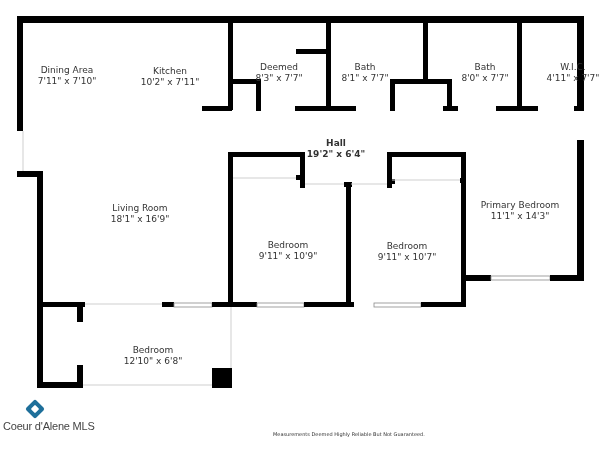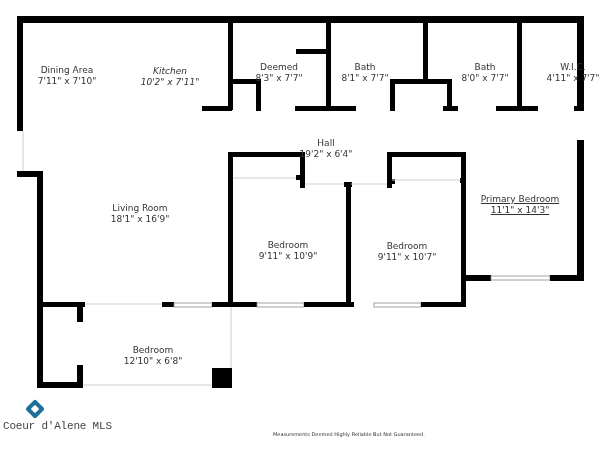--- a/index.html
+++ b/index.html
@@ -8,21 +8,21 @@
   .wall { fill: #000000; }
   .win { fill: #ffffff; stroke: #8a8a8a; stroke-width: 0.8; }
   .thin { stroke: #cfcfcf; stroke-width: 1; fill: none; }
   .room-label { position: absolute; text-align: center; color: #333333; font-size: 9px; line-height: 11px; transform: translateX(-50%); white-space: nowrap; }
   .room-label .name { display: block; }
   .room-label .dim { display: block; }
   .disclaimer { position: absolute; left: 273px; top: 431px; font-size: 5px; color: #333; white-space: nowrap; }
   .logo { position: absolute; left: 2px; top: 398px; width: 120px; height: 40px; }
   .logo-mark { position: absolute; left: 26px; top: 4px; width: 14px; height: 14px; background: #1e6f9a; transform: rotate(45deg); border-radius: 2px; }
   .logo-mark::after { content: ""; position: absolute; left: 4px; top: 4px; width: 6px; height: 6px; background: #ffffff; border-radius: 1px; }
-  .logo-text { position: absolute; left: 1px; top: 22px; font-size: 11px; color: #444; font-family: Liberation Mono, monospace; letter-spacing: -0.2px; }
+  .logo-text { position: absolute; left: 1px; top: 22px; font-size: 11px; color: #444; font-family: Liberation Sans, sans-serif; letter-spacing: -0.2px; }
 </style>
 </head>
 <body>
 
 <svg id="plan" viewBox="0 0 600 450" xmlns="http://www.w3.org/2000/svg">
 
   <rect class="wall" x="17" y="16" width="567" height="7"></rect>
 
   <rect class="wall" x="577" y="16" width="7" height="95"></rect>
   <rect class="wall" x="577" y="140" width="7" height="141"></rect>
@@ -94,57 +94,57 @@
   <rect class="win" x="491" y="276" width="59" height="4"></rect>
   <rect class="wall" x="550" y="275" width="34" height="6"></rect>
 
   <line class="thin" x1="23" y1="131" x2="23" y2="171"></line>
 </svg>
 
 <div class="room-label" style="left:67px; top:65px;">
   <span class="name">Dining Area</span>
   <span class="dim">7'11" x 7'10"</span>
 </div>
-<div class="room-label" style="left:170px; top:66px;font-style:italic;">
+<div class="room-label" style="left:170px; top:66px;">
   <span class="name">Kitchen</span>
   <span class="dim">10'2" x 7'11"</span>
 </div>
 <div class="room-label" style="left:279px; top:62px;">
   <span class="name">Deemed</span>
   <span class="dim">8'3" x 7'7"</span>
 </div>
 <div class="room-label" style="left:365px; top:62px;">
   <span class="name">Bath</span>
   <span class="dim">8'1" x 7'7"</span>
 </div>
 <div class="room-label" style="left:485px; top:62px;">
   <span class="name">Bath</span>
   <span class="dim">8'0" x 7'7"</span>
 </div>
 <div class="room-label" style="left:573px; top:62px;">
   <span class="name">W.I.C.</span>
   <span class="dim">4'11" x 7'7"</span>
 </div>
-<div class="room-label" style="left:326px; top:138px;">
+<div class="room-label" style="left:336px; top:138px;font-weight:bold;">
   <span class="name">Hall</span>
   <span class="dim">19'2" x 6'4"</span>
 </div>
 <div class="room-label" style="left:132px; top:203px;margin-left:8px;">
   <span class="name">Living Room</span>
   <span class="dim">18'1" x 16'9"</span>
 </div>
 <div class="room-label" style="left:288px; top:240px;">
   <span class="name">Bedroom</span>
   <span class="dim">9'11" x 10'9"</span>
 </div>
 <div class="room-label" style="left:407px; top:241px;">
   <span class="name">Bedroom</span>
   <span class="dim">9'11" x 10'7"</span>
 </div>
-<div class="room-label" style="left:520px; top:194px;text-decoration:underline;">
+<div class="room-label" style="left:520px; top:200px;">
   <span class="name">Primary Bedroom</span>
   <span class="dim">11'1" x 14'3"</span>
 </div>
 <div class="room-label" style="left:153px; top:345px;">
   <span class="name">Bedroom</span>
   <span class="dim">12'10" x 6'8"</span>
 </div>
 
 <div class="logo">
   <div class="logo-mark"></div>

